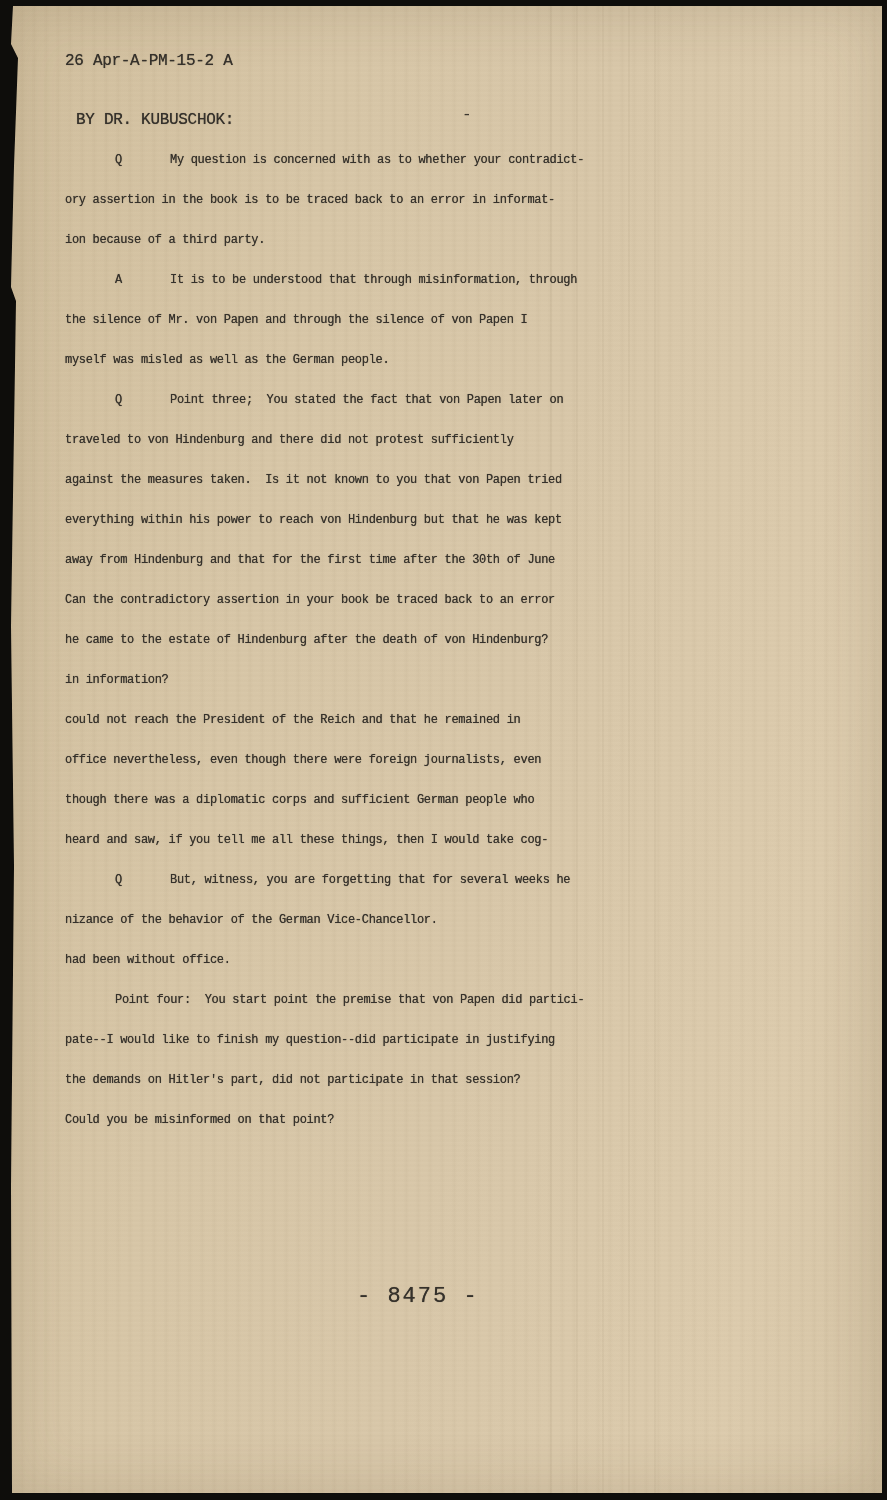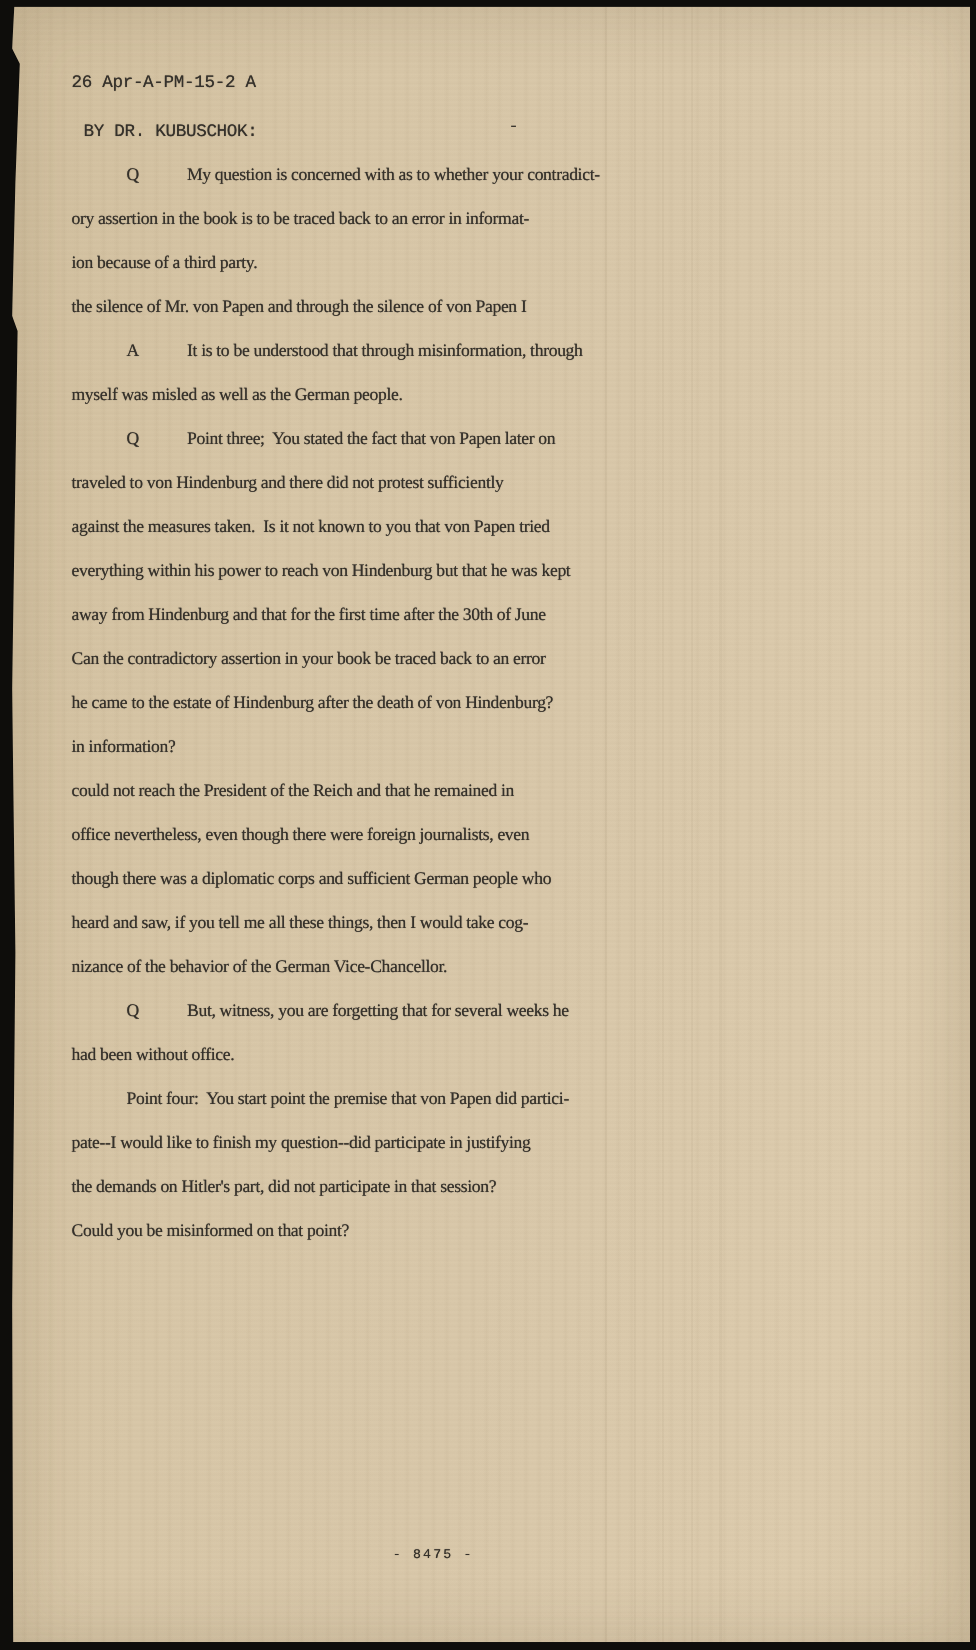--- a/index.html
+++ b/index.html
@@ -29,78 +29,76 @@
   .streaks {
     position: absolute; left: 540px; top: 0; width: 130px; height: 100%;
     background: repeating-linear-gradient(90deg,
       rgba(110,92,62,0.06) 0 2px, rgba(0,0,0,0) 2px 26px);
     pointer-events: none;
   }
   .doc-header {
     position: absolute; left: 55px; top: 46px;
     font-size: 16px; letter-spacing: -0.3px; white-space: pre;
     text-shadow: 0 0 0.7px rgba(45,40,32,0.8);
-    margin-top: 14px;
   }
   .byline {
     position: absolute; left: 66px; top: 105px;
     font-size: 16px; letter-spacing: -0.3px; white-space: pre;
     text-shadow: 0 0 0.7px rgba(45,40,32,0.8);
   }
   .artifact-dash {
     position: absolute; left: 452px; top: 100px;
     font-size: 16px; color: #3c372f;
   }
   .transcript {
     position: absolute; left: 55px; top: 134px; width: 790px;
-    font-size: 16px; letter-spacing: -0.3px;
+    font-size: 12px; letter-spacing: -0.3px;
     text-shadow: 0 0 0.7px rgba(45,40,32,0.8);
-    font-family: Liberation Serif, serif;
   }
   .line {
     white-space: pre;
     line-height: 40px; height: 40px;
   }
   .line.first { padding-left: 50px; }
   .speaker { display: inline-block; width: 55px; }
   .page-number {
-    position: absolute; left: 347px; top: 1400px;
-    font-size: 12px; letter-spacing: 2px; white-space: pre;
+    position: absolute; left: 347px; top: 1278px;
+    font-size: 22px; letter-spacing: 2px; white-space: pre;
     text-shadow: 0 0 0.7px rgba(45,40,32,0.8);
   }
 </style>
 </head>
 <body>
 
 <div class="paper">
   <div class="streaks"></div>
   <div class="doc-header">26 Apr-A-PM-15-2 A</div>
   <div class="byline">BY DR. KUBUSCHOK:</div>
   <div class="artifact-dash">-</div>
   <div class="transcript" id="transcript">
       <div class="line first"><span class="speaker">Q</span><span>My question is concerned with as to whether your contradict-</span></div>
       <div class="line">ory assertion in the book is to be traced back to an error in informat-</div>
       <div class="line">ion because of a third party.</div>
+      <div class="line first"><span class="speaker">A</span><span>It is to be understood that through misinformation, through</span></div>
       <div class="line">the silence of Mr. von Papen and through the silence of von Papen I</div>
-      <div class="line first"><span class="speaker">A</span><span>It is to be understood that through misinformation, through</span></div>
       <div class="line">myself was misled as well as the German people.</div>
       <div class="line first"><span class="speaker">Q</span><span>Point three;  You stated the fact that von Papen later on</span></div>
       <div class="line">traveled to von Hindenburg and there did not protest sufficiently</div>
       <div class="line">against the measures taken.  Is it not known to you that von Papen tried</div>
       <div class="line">everything within his power to reach von Hindenburg but that he was kept</div>
       <div class="line">away from Hindenburg and that for the first time after the 30th of June</div>
       <div class="line">Can the contradictory assertion in your book be traced back to an error</div>
       <div class="line">he came to the estate of Hindenburg after the death of von Hindenburg?</div>
       <div class="line">in information?</div>
       <div class="line">could not reach the President of the Reich and that he remained in</div>
       <div class="line">office nevertheless, even though there were foreign journalists, even</div>
       <div class="line">though there was a diplomatic corps and sufficient German people who</div>
       <div class="line">heard and saw, if you tell me all these things, then I would take cog-</div>
+      <div class="line first"><span class="speaker">Q</span><span>But, witness, you are forgetting that for several weeks he</span></div>
       <div class="line">nizance of the behavior of the German Vice-Chancellor.</div>
-      <div class="line first"><span class="speaker">Q</span><span>But, witness, you are forgetting that for several weeks he</span></div>
       <div class="line">had been without office.</div>
       <div class="line first">Point four:  You start point the premise that von Papen did partici-</div>
       <div class="line">pate--I would like to finish my question--did participate in justifying</div>
       <div class="line">the demands on Hitler's part, did not participate in that session?</div>
       <div class="line">Could you be misinformed on that point?</div>
     </div>
   <div class="page-number">- 8475 -</div>
 </div>
 
 </body></html>

